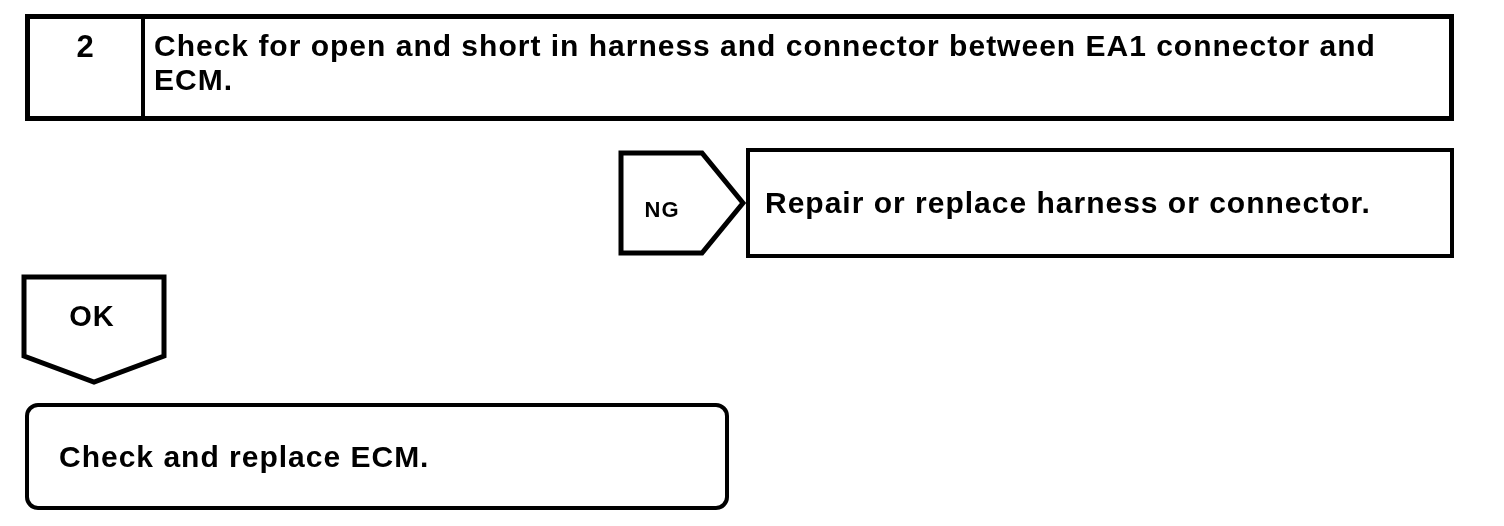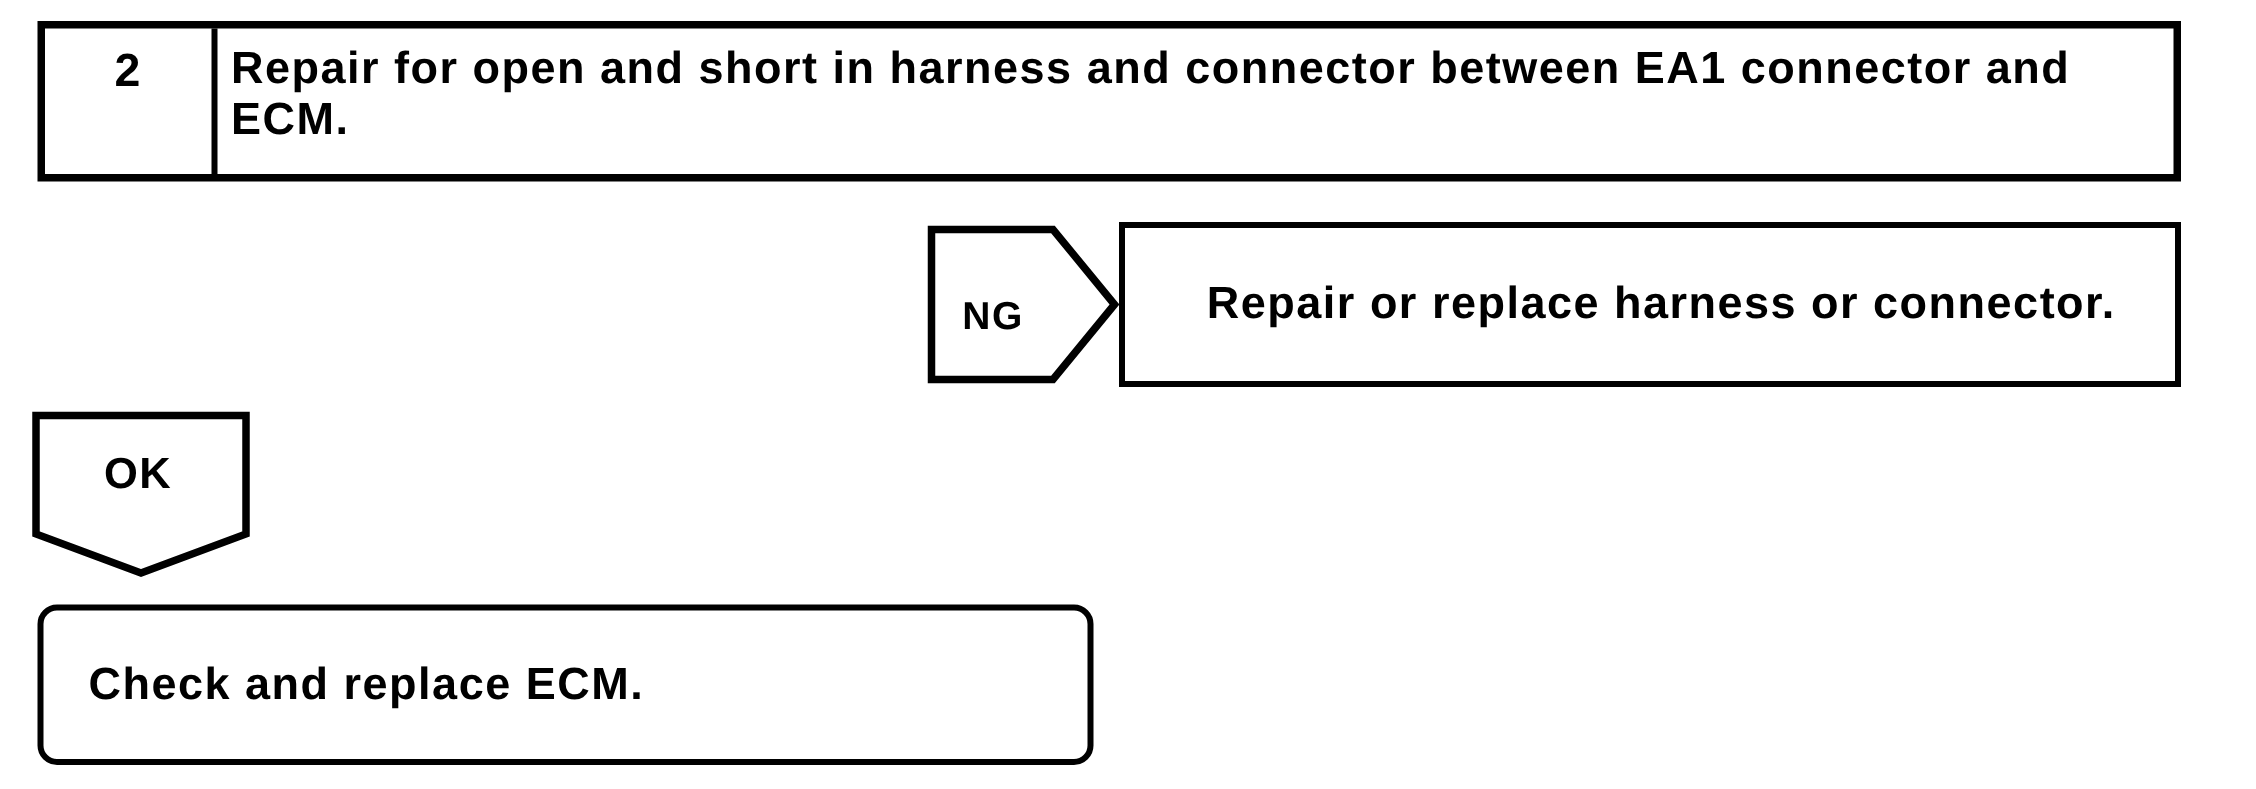--- a/index.html
+++ b/index.html
@@ -56,29 +56,28 @@
     line-height:34px;
     letter-spacing:1px;
   }
   
   .ng-shape{ left:618px; top:150px; }
   .ng-label{
     position:absolute;
     left:618px; top:150px;
     width:88px; height:120px;
     display:flex; align-items:center; justify-content:center;
-    font-size:26px;
+    font-size:22px;
     letter-spacing:1px;
   }
   .ng-action-box{
     left:746px; top:148px;
     width:708px; height:110px;
     display:flex;
     align-items:center;
-    justify-content:center;
   }
   .ng-action-text{
     margin:0;
     padding-left:15px;
     font-size:30px;
     letter-spacing:1px;
   }
   
   .ok-shape{ left:21px; top:274px; }
   .ok-label{
@@ -109,21 +108,21 @@
   }
 </style>
 </head>
 <body>
 
 <div id="canvas">
 
   <div class="box step-box">
     <div class="step-num">2</div>
     <div class="step-text-wrap">
-      <p class="step-text">Repair for open and short in harness and connector between EA1 connector and ECM.</p>
+      <p class="step-text">Check for open and short in harness and connector between EA1 connector and ECM.</p>
     </div>
   </div>
 
   <svg class="ng-shape" width="128" height="106" viewBox="0 0 128 106" aria-hidden="true">
     <polygon points="3,3 84,3 125,53 84,103 3,103" fill="none" stroke="currentColor" stroke-width="5" stroke-linejoin="miter"></polygon>
   </svg>
   <div class="ng-label">NG</div>
 
   <div class="box ng-action-box">
     <p class="ng-action-text">Repair or replace harness or connector.</p>

